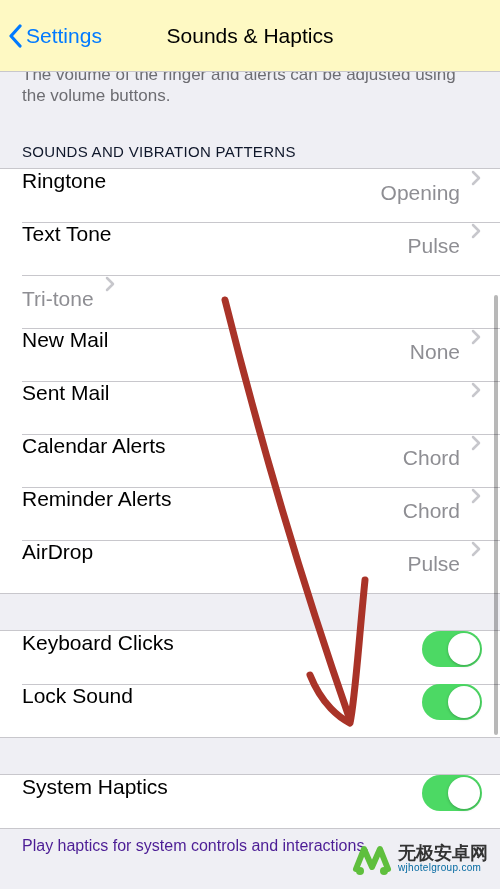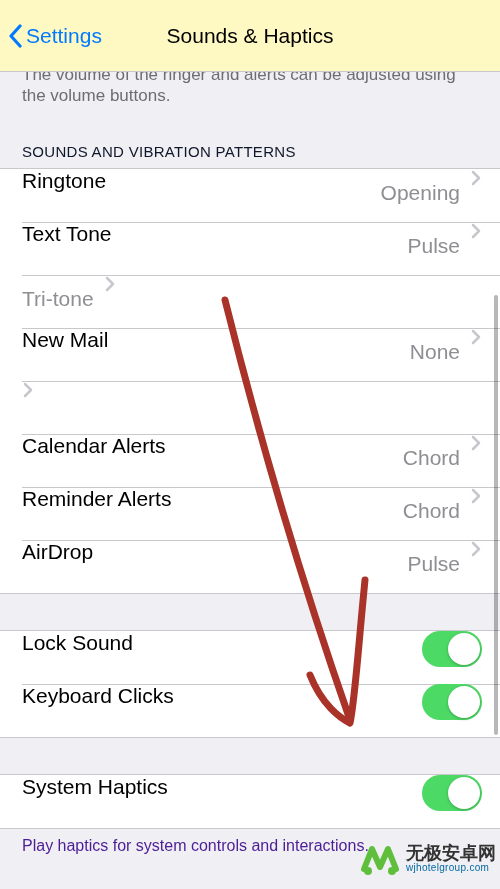--- a/index.html
+++ b/index.html
@@ -130,21 +130,21 @@
   .arrow-overlay {
     position: absolute;
     top: 0; left: 0;
     width: 500px; height: 889px;
     pointer-events: none;
   }
 
   
   .watermark {
     position: absolute;
-    right: 4px;
+    right: 12px;
     bottom: 10px;
     display: flex;
     align-items: center;
     gap: 6px;
     pointer-events: none;
   }
   .wm-icon {
     width: 40px; height: 40px;
     position: relative;
   }
@@ -214,20 +214,21 @@
   <div class="row">
     <span class="label">New Mail</span>
     <span class="value">None</span>
     <span class="disc">
         <svg width="10" height="16" viewBox="0 0 10 16">
           <polyline points="2,2 8,8 2,14" fill="none" stroke="#c7c7cc" stroke-width="2.5" stroke-linecap="round" stroke-linejoin="round"></polyline>
         </svg>
       </span>
   </div>
   <div class="row">
+    <span class="label">Sent Mail</span>
     <span class="disc">
         <svg width="10" height="16" viewBox="0 0 10 16">
           <polyline points="2,2 8,8 2,14" fill="none" stroke="#c7c7cc" stroke-width="2.5" stroke-linecap="round" stroke-linejoin="round"></polyline>
         </svg>
       </span>
   </div>
   <div class="row">
     <span class="label">Calendar Alerts</span>
     <span class="value">Chord</span>
     <span class="disc">
@@ -253,27 +254,27 @@
           <polyline points="2,2 8,8 2,14" fill="none" stroke="#c7c7cc" stroke-width="2.5" stroke-linecap="round" stroke-linejoin="round"></polyline>
         </svg>
       </span>
   </div>
 </div>
 
 <div class="group-gap"></div>
 
 <div class="group">
   <div class="row">
-    <span class="label">Lock Sound</span>
+    <span class="label">Keyboard Clicks</span>
     <div class="toggle">
         <div class="knob"></div>
       </div>
   </div>
   <div class="row">
-    <span class="label">Keyboard Clicks</span>
+    <span class="label">Lock Sound</span>
     <div class="toggle">
         <div class="knob"></div>
       </div>
   </div>
 </div>
 
 <div class="group-gap"></div>
 
 <div class="group">
   <div class="row">

